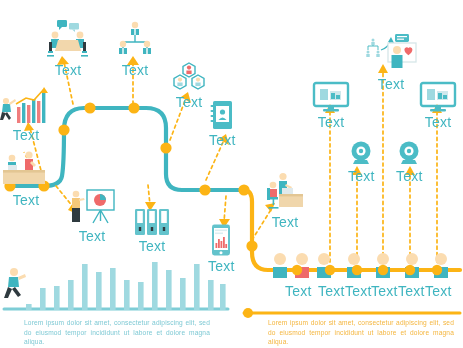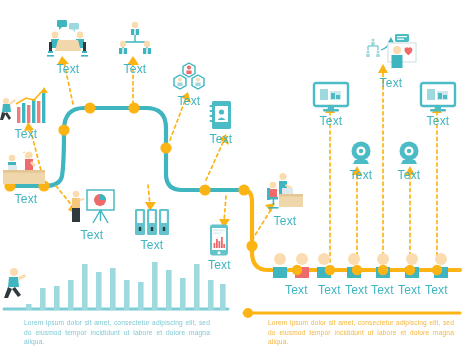--- a/index.html
+++ b/index.html
@@ -5,21 +5,21 @@
   html,body{margin:0;padding:0;}
   body{
     width:463px;height:348px;overflow:hidden;
     background:#ffffff;
     font-family:"Liberation Sans", sans-serif;
     position:relative;
   }
   .stage{position:absolute;left:0;top:0;width:463px;height:348px;}
   .abs{position:absolute;}
   .lbl{
-    font-size:12px;color:#3fb5c0;text-align:left;
+    font-size:14px;color:#3fb5c0;text-align:center;
     white-space:nowrap;letter-spacing:.2px;
   }
   .node{position:absolute;display:flex;flex-direction:column;align-items:center;}
   .node .ico{display:block;}
   .node .lbl{margin-top:2px;}
   .lorem{
     font-size:6.6px;line-height:9.6px;color:#7ec9d4;
     text-align:justify;letter-spacing:.15px;
   }
   .lorem.right{color:#f4b63f;}

